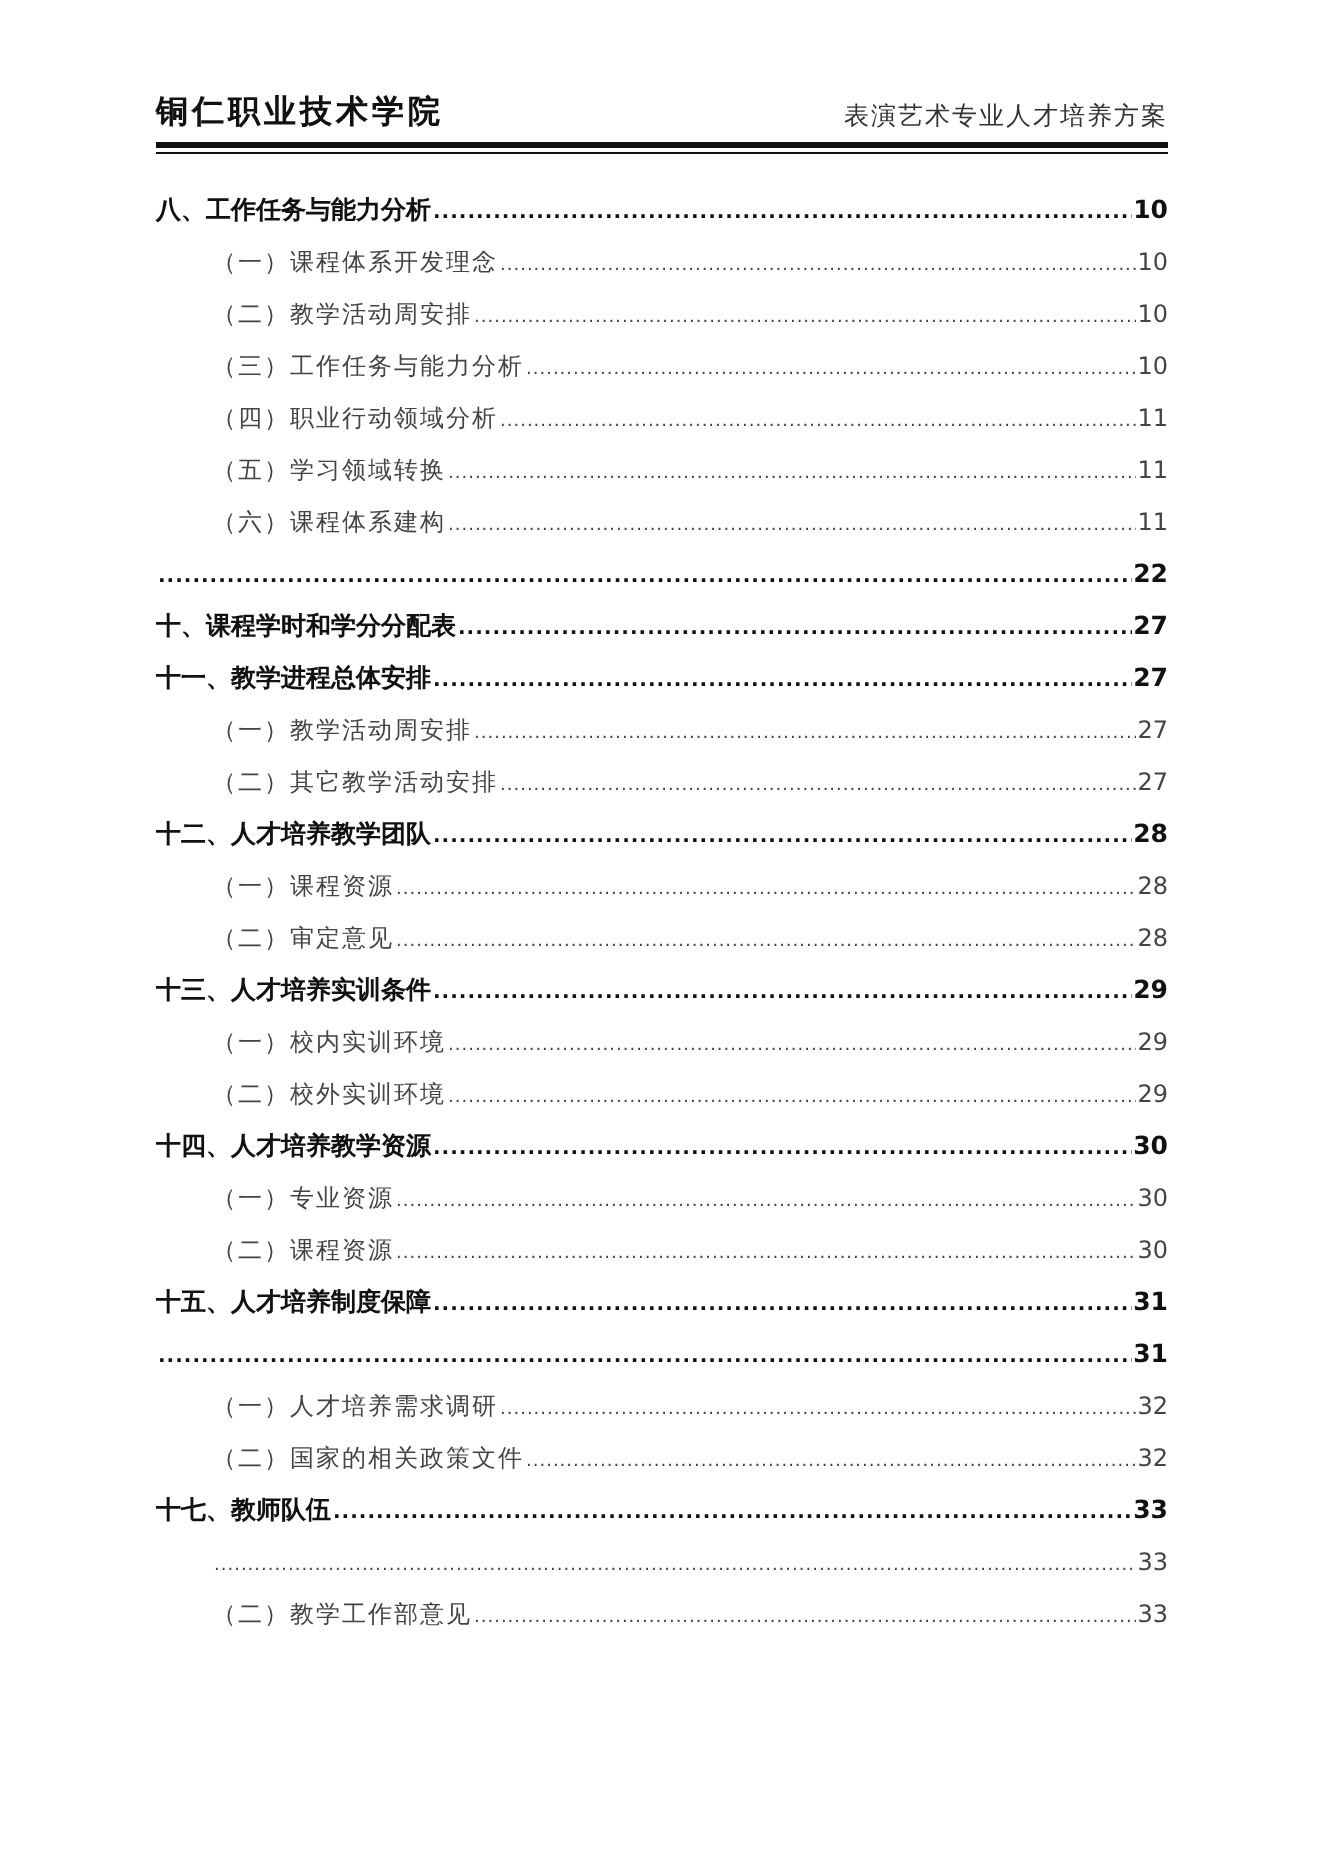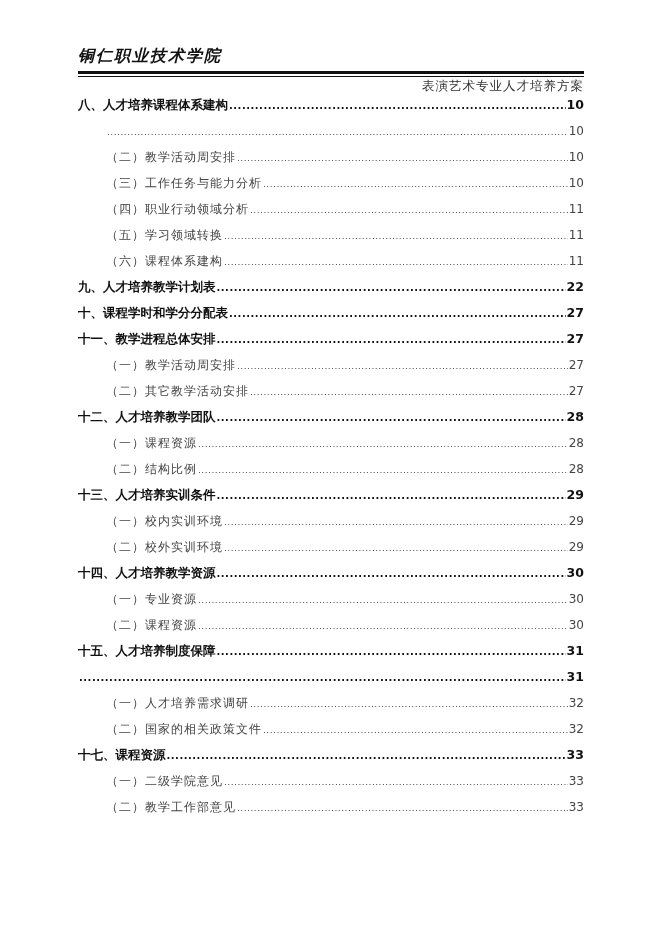--- a/index.html
+++ b/index.html
@@ -1,21 +1,21 @@
 <!DOCTYPE html>
 <html><head>
 <meta charset="utf-8">
 <style>
   html, body { margin: 0; padding: 0; background: #ffffff; }
   body { width: 662px; height: 936px; position: relative; overflow: hidden;
          font-family: "DejaVu Sans", "Liberation Sans", sans-serif; color: #111; }
   .header { position: absolute; left: 78px; top: 46px; width: 506px; height: 24px; }
   .header-left { position: absolute; left: 0; top: 0; font-family: "DejaVu Serif", serif;
-                 font-size: 16px; font-weight: bold; font-style: italic; letter-spacing: 2px; color: #111; }
-  .header-right { position: absolute; right: 0; top: 4px; font-size: 12.5px; color: #333; letter-spacing: 1px; margin-top: 28px; }
+                 font-size: 16px; font-weight: bold; letter-spacing: 2px; color: #111; }
+  .header-right { position: absolute; right: 0; top: 4px; font-size: 12.5px; color: #333; letter-spacing: 1px; }
   .rule-thick { position: absolute; left: 78px; top: 71px; width: 506px; height: 3px; background: #111; }
   .rule-thin { position: absolute; left: 78px; top: 76px; width: 506px; height: 1px; background: #111; }
   .toc { position: absolute; left: 78px; top: 92px; width: 506px; }
   .entry { display: flex; align-items: baseline; height: 26px; line-height: 26px; }
   .entry .label { white-space: nowrap; }
   .entry .leader { flex: 1; overflow: hidden; white-space: nowrap; margin: 0 1px; }
   .entry .leader::after { content: "........................................................................................................................................................................................................................................................"; letter-spacing: 0.5px; }
   .entry .page { white-space: nowrap; text-align: right; }
   .lvl1 { font-size: 12.5px; font-weight: bold; color: #111; }
   .lvl1 .leader::after { font-size: 10px; }
@@ -28,25 +28,26 @@
 
 <div class="header">
   <span class="header-left">铜仁职业技术学院</span>
   <span class="header-right">表演艺术专业人才培养方案</span>
 </div>
 <div class="rule-thick"></div>
 <div class="rule-thin"></div>
 
 <div class="toc">
   <div class="entry lvl1">
-      <span class="label">八、人才培养课程体系建构</span>
+      <span class="label">八、工作任务与能力分析</span>
       <span class="leader"></span>
       <span class="page">10</span>
     </div>
   <div class="entry lvl2">
+      <span class="label">（一）课程体系开发理念</span>
       <span class="leader"></span>
       <span class="page">10</span>
     </div>
   <div class="entry lvl2">
       <span class="label">（二）教学活动周安排</span>
       <span class="leader"></span>
       <span class="page">10</span>
     </div>
   <div class="entry lvl2">
       <span class="label">（三）工作任务与能力分析</span>
@@ -62,21 +63,20 @@
       <span class="label">（五）学习领域转换</span>
       <span class="leader"></span>
       <span class="page">11</span>
     </div>
   <div class="entry lvl2">
       <span class="label">（六）课程体系建构</span>
       <span class="leader"></span>
       <span class="page">11</span>
     </div>
   <div class="entry lvl1">
-      <span class="label">九、人才培养教学计划表</span>
       <span class="leader"></span>
       <span class="page">22</span>
     </div>
   <div class="entry lvl1">
       <span class="label">十、课程学时和学分分配表</span>
       <span class="leader"></span>
       <span class="page">27</span>
     </div>
   <div class="entry lvl1">
       <span class="label">十一、教学进程总体安排</span>
@@ -97,21 +97,21 @@
       <span class="label">十二、人才培养教学团队</span>
       <span class="leader"></span>
       <span class="page">28</span>
     </div>
   <div class="entry lvl2">
       <span class="label">（一）课程资源</span>
       <span class="leader"></span>
       <span class="page">28</span>
     </div>
   <div class="entry lvl2">
-      <span class="label">（二）结构比例</span>
+      <span class="label">（二）审定意见</span>
       <span class="leader"></span>
       <span class="page">28</span>
     </div>
   <div class="entry lvl1">
       <span class="label">十三、人才培养实训条件</span>
       <span class="leader"></span>
       <span class="page">29</span>
     </div>
   <div class="entry lvl2">
       <span class="label">（一）校内实训环境</span>
@@ -151,26 +151,25 @@
       <span class="label">（一）人才培养需求调研</span>
       <span class="leader"></span>
       <span class="page">32</span>
     </div>
   <div class="entry lvl2">
       <span class="label">（二）国家的相关政策文件</span>
       <span class="leader"></span>
       <span class="page">32</span>
     </div>
   <div class="entry lvl1">
-      <span class="label">十七、课程资源</span>
+      <span class="label">十七、教师队伍</span>
       <span class="leader"></span>
       <span class="page">33</span>
     </div>
   <div class="entry lvl2">
-      <span class="label">（一）二级学院意见</span>
       <span class="leader"></span>
       <span class="page">33</span>
     </div>
   <div class="entry lvl2">
       <span class="label">（二）教学工作部意见</span>
       <span class="leader"></span>
       <span class="page">33</span>
     </div>
 </div>
 

